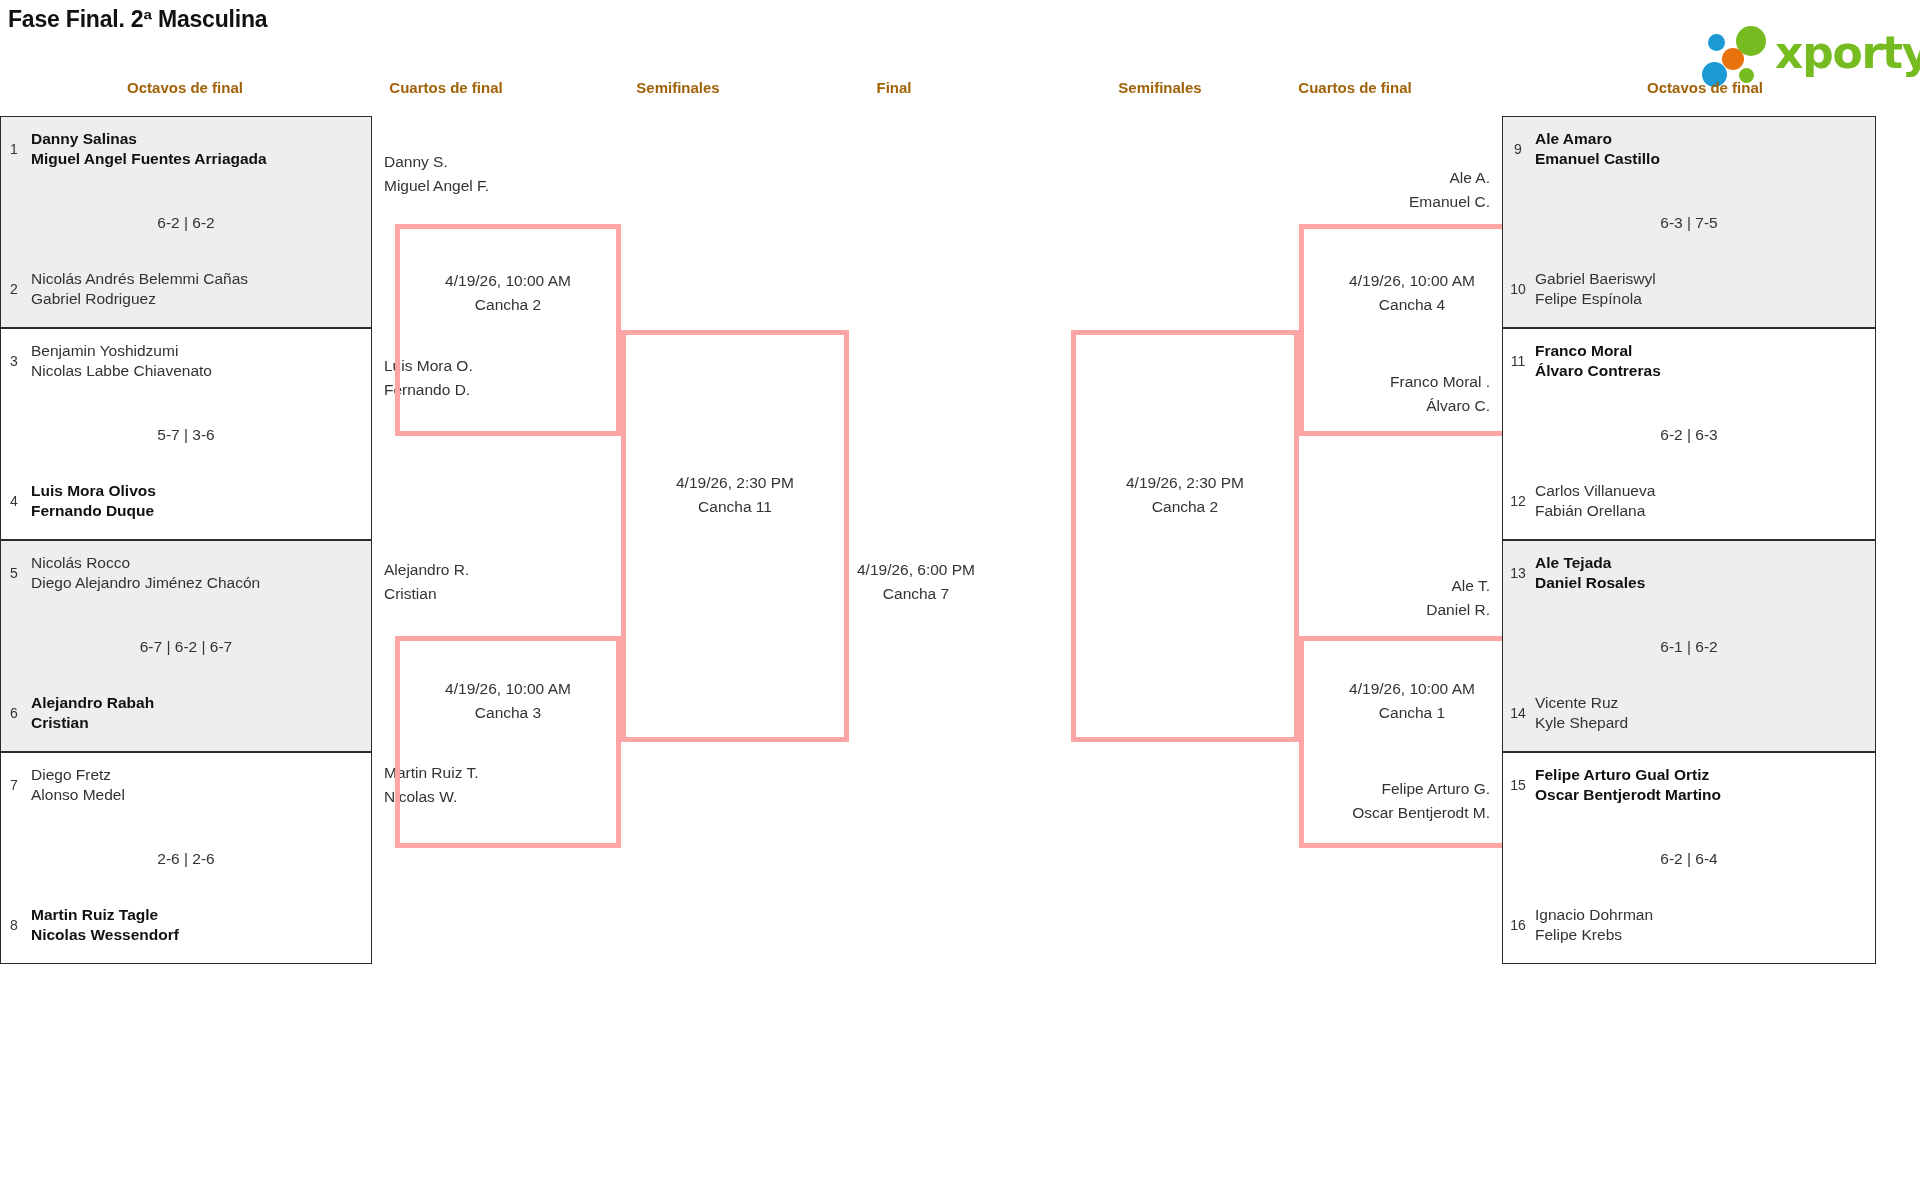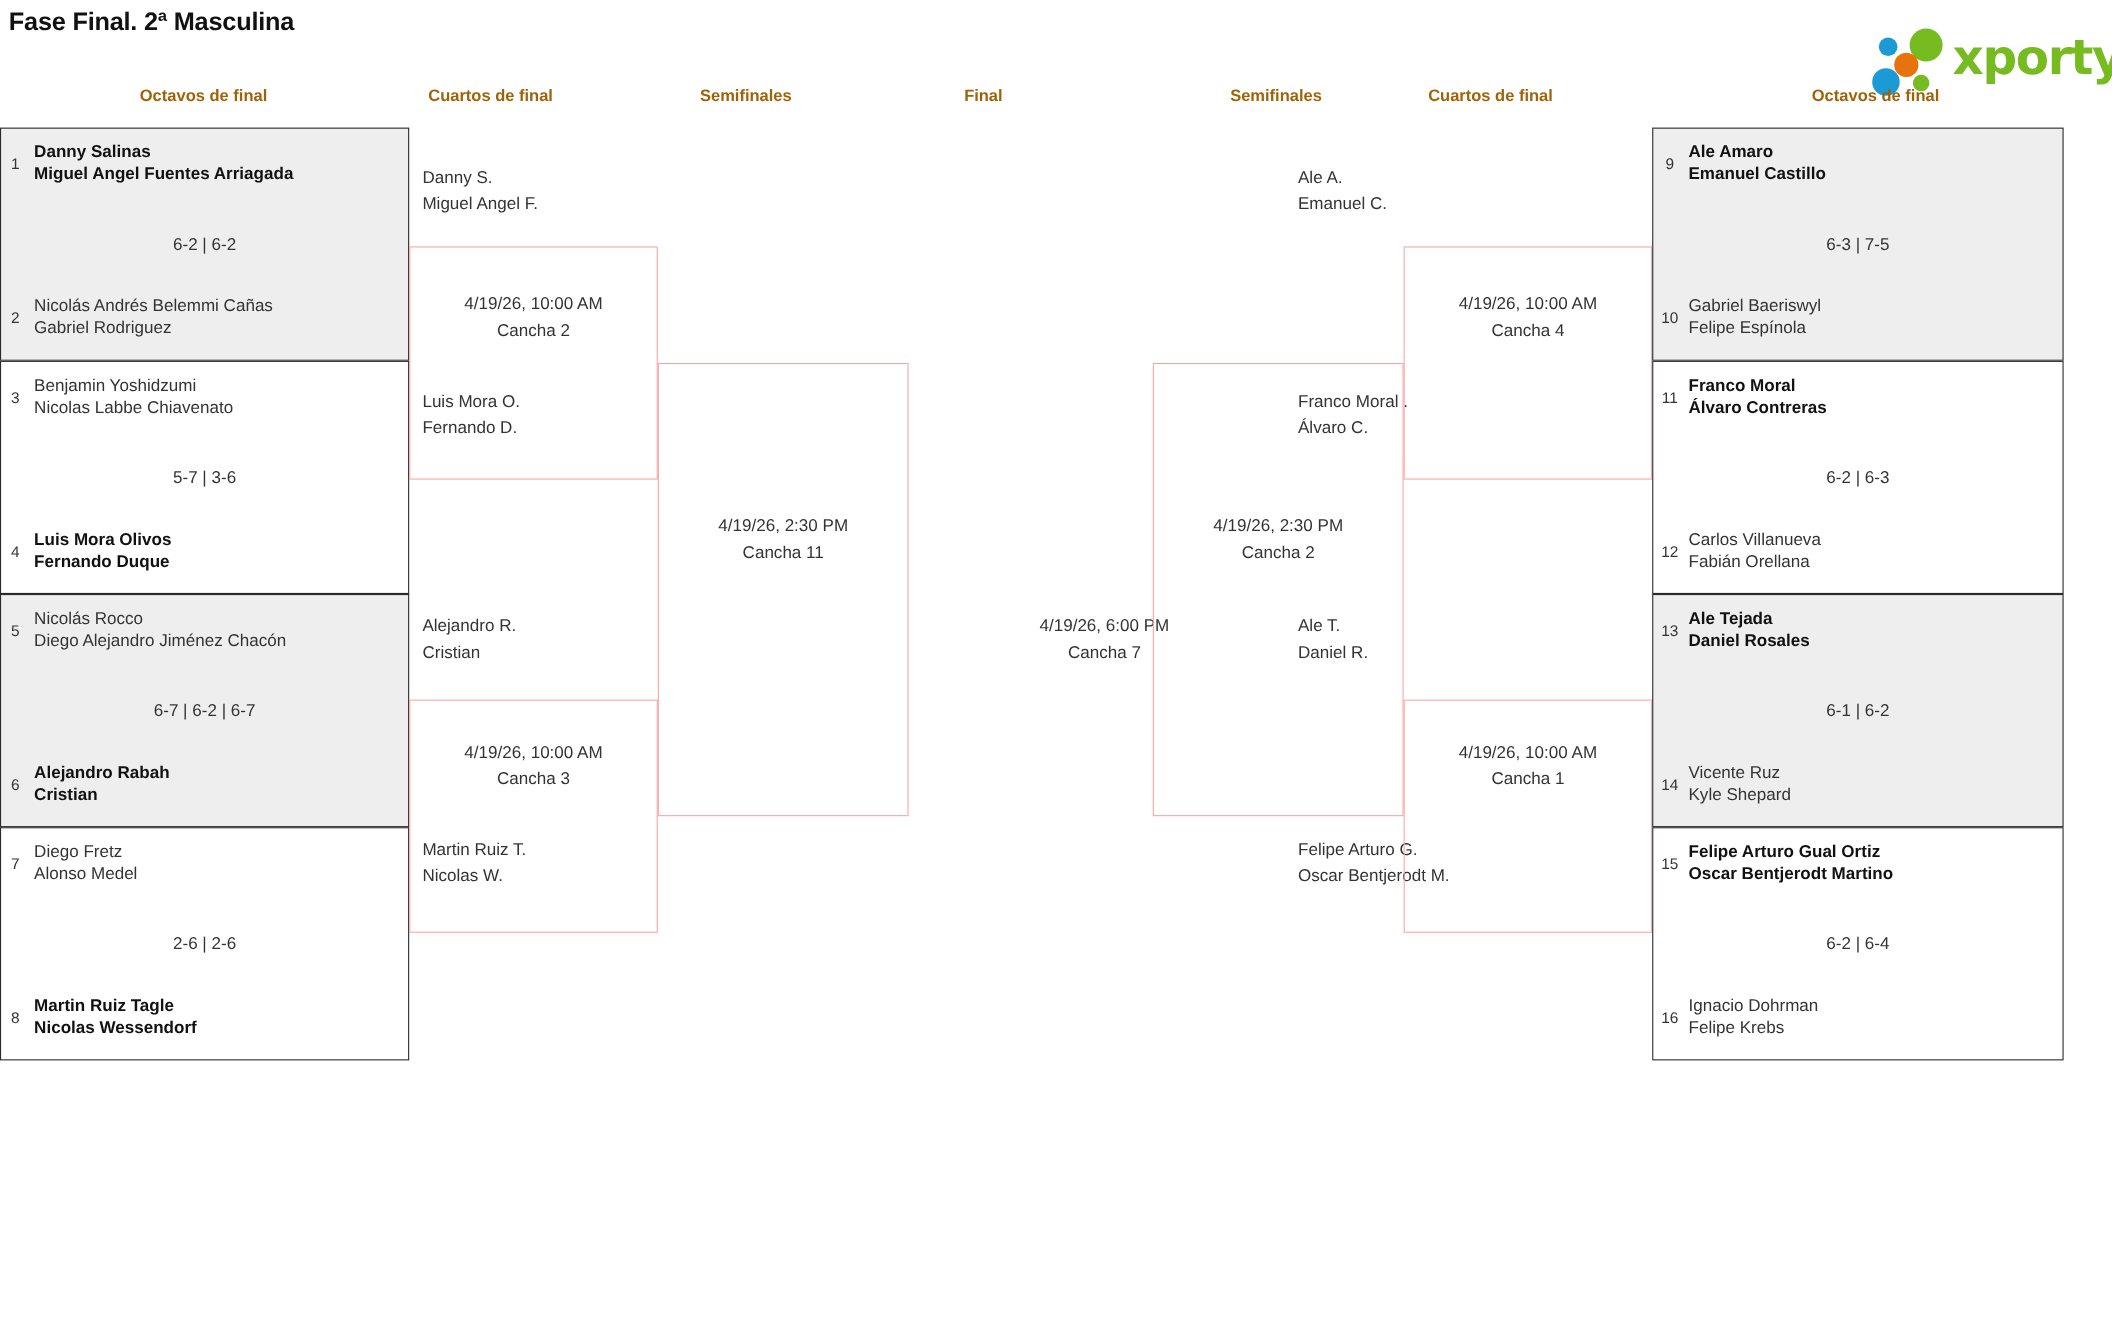--- a/index.html
+++ b/index.html
@@ -35,26 +35,26 @@
   .seed{
     position:absolute;font-size:14px;color:#333;line-height:16px;width:22px;text-align:center;
   }
   .team{position:absolute;font-size:15.5px;line-height:19.5px;color:#333;}
   .team.win{font-weight:700;color:#111;}
   .score{
     position:absolute;font-size:15.5px;line-height:19px;color:#333;text-align:center;width:100%;left:0;
   }
 
   
-  .conn{border:1px solid #fca5a5;background:transparent;}
+  .conn{border:5px solid #fca5a5;background:transparent;margin-left:23px;}
   .meta{
     position:absolute;width:100%;left:0;text-align:center;font-size:15.5px;line-height:19.5px;color:#333;
   }
   .adv{position:absolute;font-size:15.5px;line-height:19.5px;color:#333;}
-  .adv.r{}
+  .adv.r{text-align:right;margin-top:16px;}
 </style>
 </head>
 <body>
 
 <div class="abs" id="header-title">
   <div class="line">Fase Final. 2ª Masculina</div>
 </div>
 
 <div class="abs" id="brand-logo">
   <span class="dot" style="left:6px;top:10px;width:17px;height:17px;background:#1b9ad6;"></span>
@@ -131,21 +131,21 @@
 <div class="abs conn" style="left:372px;top:636px;width:226px;height:212px;">
   <span class="meta" style="top:38px;">4/19/26, 10:00 AM</span>
   <span class="meta" style="top:62px;">Cancha 3</span>
 </div>
 
 <div class="abs conn" style="left:598px;top:330px;width:228px;height:412px;">
   <span class="meta" style="top:138px;">4/19/26, 2:30 PM</span>
   <span class="meta" style="top:162px;">Cancha 11</span>
 </div>
 
-<div class="abs" style="left:870px;top:560px;width:268px;height:50px;">
+<div class="abs" style="left:782px;top:560px;width:268px;height:50px;">
   <span class="meta" style="top:0px;">4/19/26, 6:00 PM</span>
   <span class="meta" style="top:24px;">Cancha 7</span>
 </div>
 
 <div class="abs conn" style="left:1048px;top:330px;width:228px;height:412px;">
   <span class="meta" style="top:138px;">4/19/26, 2:30 PM</span>
   <span class="meta" style="top:162px;">Cancha 2</span>
 </div>
 
 <div class="abs adv r" style="left:1180px;top:152px;width:310px;">Ale A.</div>

